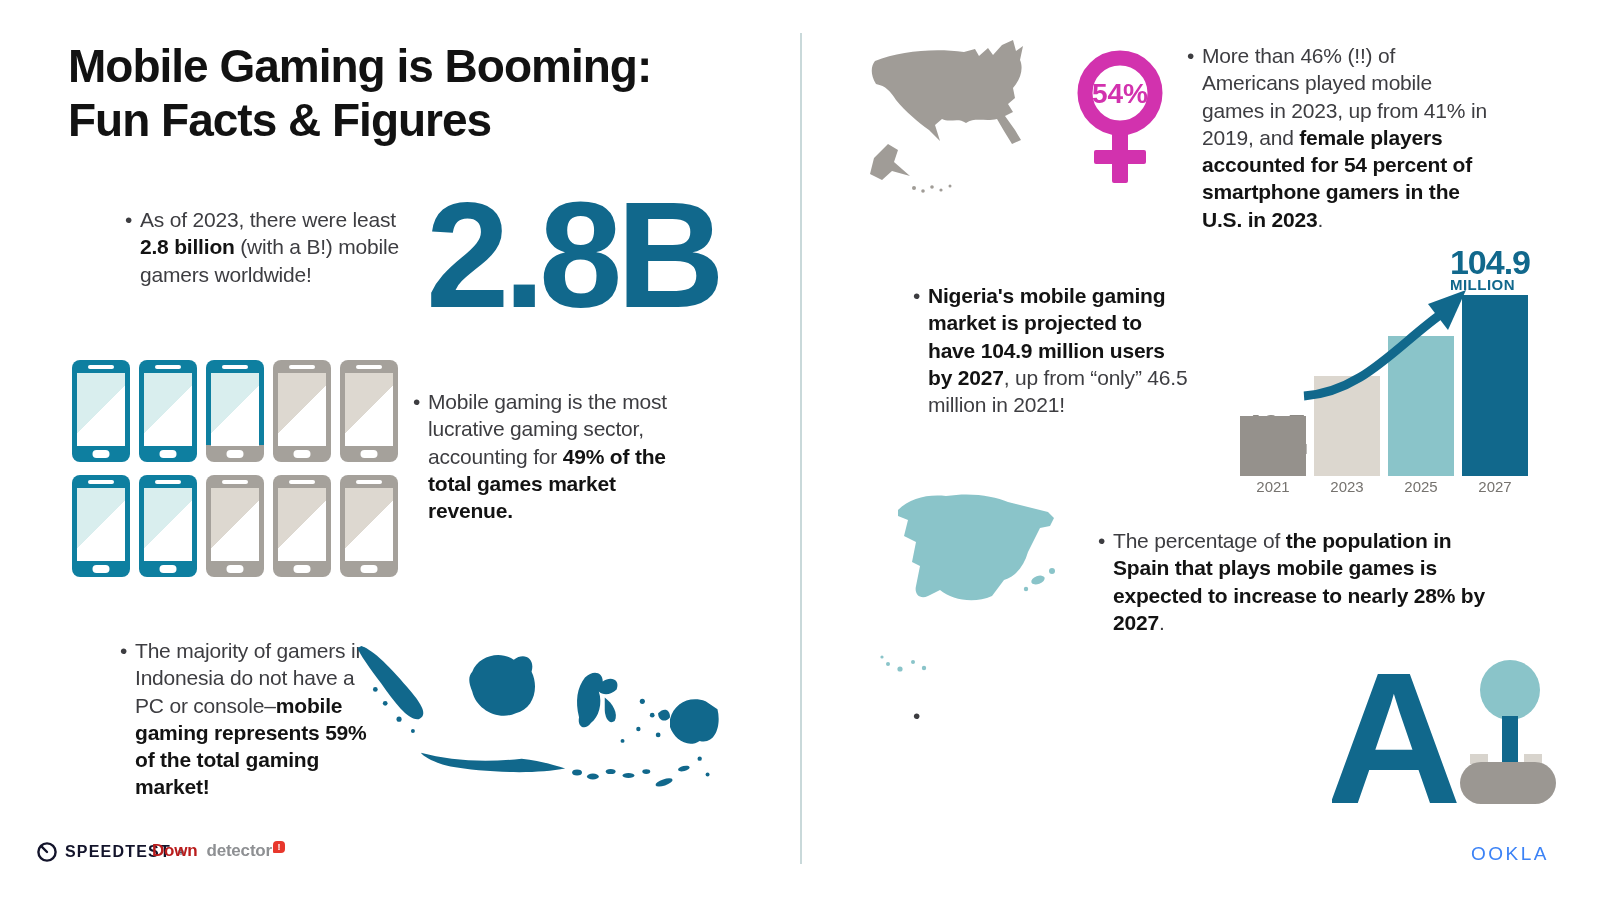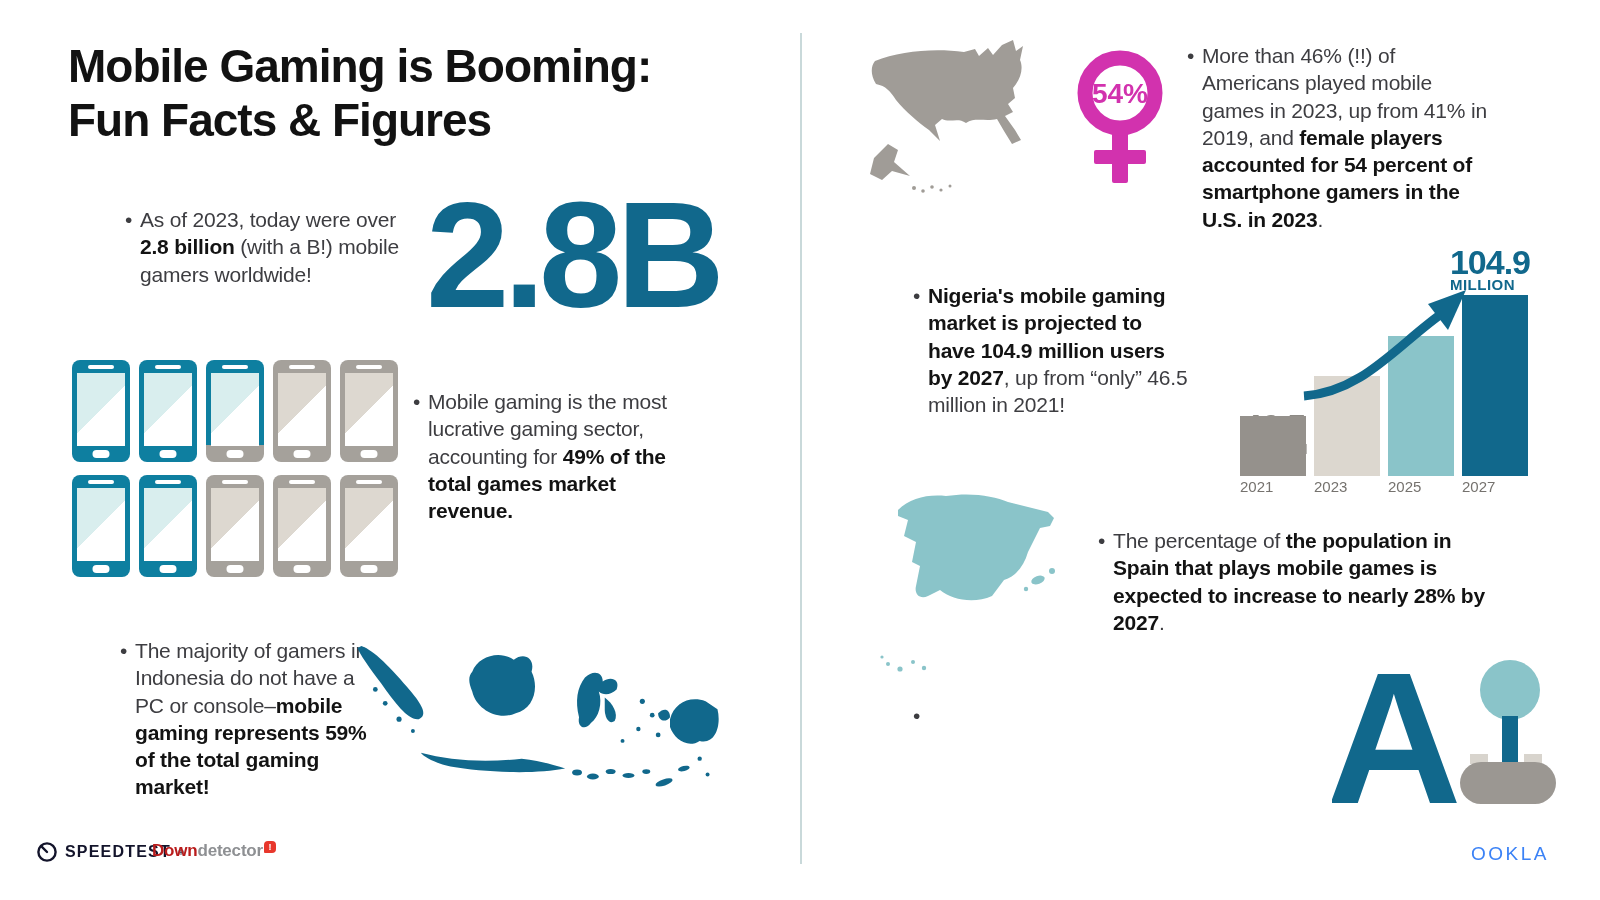--- a/index.html
+++ b/index.html
@@ -47,60 +47,60 @@
   .indonesia-map { left:355px; top:642px; width:365px; height:178px; }
   .us-map { left:862px; top:36px; width:250px; height:168px; }
   .spain-map { left:876px; top:468px; width:210px; height:215px; }
   .female-symbol { position:absolute; left:1070px; top:48px; width:100px; height:140px; }
 
   
   .chart { position:absolute; left:1240px; top:248px; width:290px; height:247px; }
   .chart-bars { position:absolute; left:0; bottom:19px; display:flex; align-items:flex-end; gap:8px; }
   .chart-bars .bar { width:66px; }
   .chart-years { position:absolute; left:0; bottom:0; display:flex; gap:8px; }
-  .chart-years .year { width:66px; text-align:left; font-size:15px; color:#75726e; }
+  .chart-years .year { width:66px; text-align:center; font-size:15px; color:#75726e; }
   .chart-label { position:absolute; line-height:0.95; }
   .chart-label .big { font-size:34px; font-weight:700; letter-spacing:-1px; }
   .chart-label .small { font-size:15px; font-weight:700; letter-spacing:0.5px; }
   .chart-label-start { left:3px; top:114px; color:#8d8a85;margin-top:48px; }
   .chart-label-end { right:0; top:-2px; color:#11688c; text-align:left; }
   .growth-arrow { position:absolute; left:58px; top:38px; width:180px; height:118px; }
 
   
   .ai-graphic { position:absolute; left:1332px; top:650px; width:232px; height:158px; }
 
   
   .footer-logo { position:absolute; top:841px; display:flex; align-items:center; font-weight:700; }
   .speedtest-logo { left:36px; gap:7px; color:#13142b; }
   .speedtest-logo .st-text { font-size:16px; letter-spacing:1.2px; }
   .speedtest-logo sup { font-size:8px; }
   .downdetector-logo { left:152px; font-size:17px; letter-spacing:-0.2px; }
   .downdetector-logo .dd-down { color:#b91c1c; }
-  .downdetector-logo .dd-detector { color:#8e9093; }
+  .downdetector-logo .dd-detector { color:#8e9093;padding-left:9px; }
   .dd-badge { display:inline-block; width:12px; height:12px; margin-left:1px; margin-bottom:8px;
     background:#e8372c; border-radius:4px 4px 4px 1px; color:#fff; font-size:9px; font-weight:700;
     text-align:center; line-height:12px; vertical-align:middle; }
   .ookla-logo { left:1471px; top:843px; font-size:19px; font-weight:400; letter-spacing:2.5px; color:#3b82f6; }
 
   svg text { font-family:"Liberation Sans","DejaVu Sans",sans-serif; }
 </style>
 </head>
 <body>
 
 <div class="canvas">
 
   <div class="divider"></div>
 
   <div class="page-title">
     <div>Mobile Gaming is Booming:</div>
     <div>Fun Facts &amp; Figures</div>
   </div>
 
   <div class="fact fact-worldwide">
-    <span class="bullet">•</span><span><span>As of 2023, today were over </span><span class="b">2.8 billion</span><span> (with a B!) mobile gamers worldwide!</span></span>
+    <span class="bullet">•</span><span><span>As of 2023, there were least </span><span class="b">2.8 billion</span><span> (with a B!) mobile gamers worldwide!</span></span>
   </div>
 
   <div class="big-stat">2.8B</div>
 
   <div class="phones">
       <div class="phone teal">
         <div class="speaker"></div>
         <div class="screen"></div>
         <div class="homebtn"></div>
       </div>

